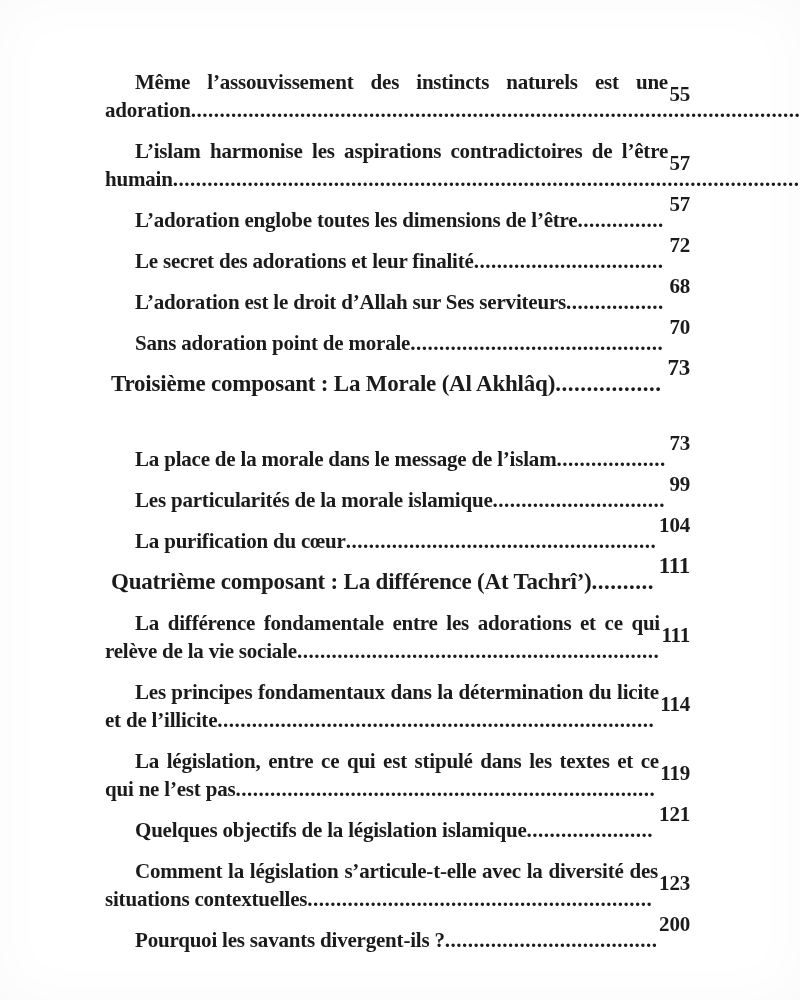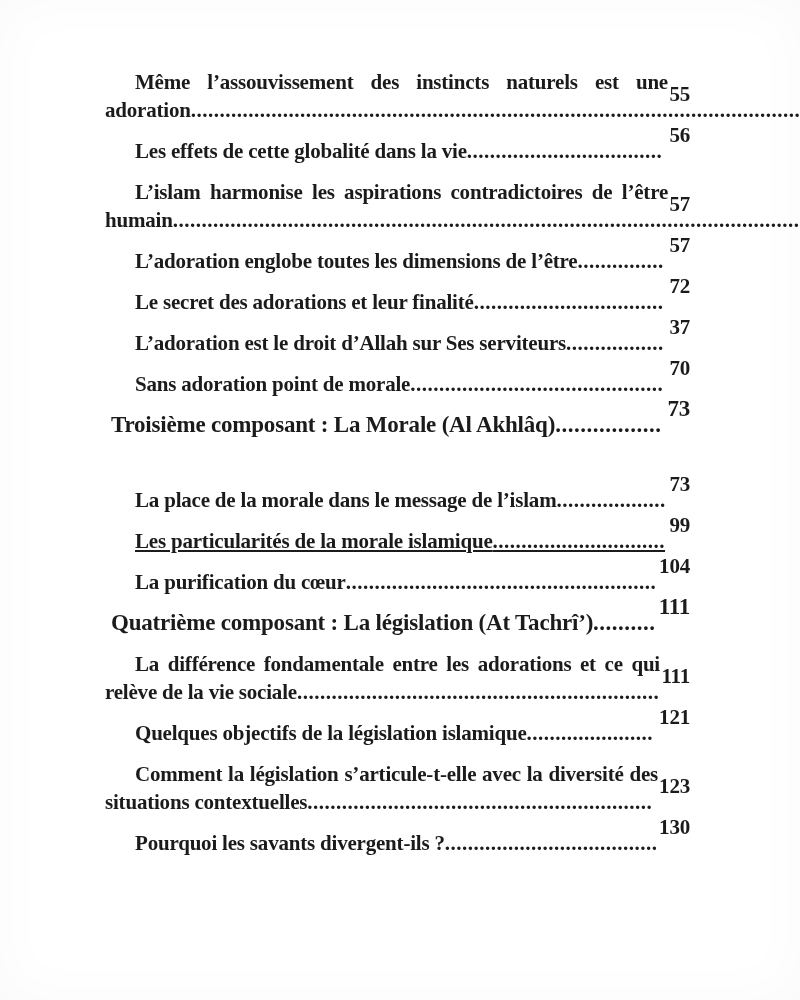--- a/index.html
+++ b/index.html
@@ -50,46 +50,47 @@
   }
 </style>
 </head>
 <body>
 
 <div class="book-page">
   <div class="toc">
 
     <p class="toc-entry" style="padding-right: 22px;"><span>Même l’assouvissement des instincts naturels est une adoration</span><span class="dots">............................................................................................................................................................................................................................</span><span class="page-num">55</span></p>
 
-    <p class="toc-entry" style="padding-right: 22px;"><span>Les effets de cette globalité dans la vie</span><span class="dots">..................................</span><span class="page-num">56</span></p>
 
     <p class="toc-entry" style="padding-right: 22px;"><span>L’islam harmonise les aspirations contradictoires de l’être humain</span><span class="dots">............................................................................................................................................................................................................................</span><span class="page-num">57</span></p>
 
     <p class="toc-entry" style="padding-right: 22px;"><span>L’adoration englobe toutes les dimensions de l’être</span><span class="dots">...............</span><span class="page-num">57</span></p>
 
     <p class="toc-entry" style="padding-right: 22px;"><span>Le secret des adorations et leur finalité</span><span class="dots">.................................</span><span class="page-num">72</span></p>
 
-    <p class="toc-entry" style="padding-right: 22px;"><span>L’adoration est le droit d’Allah sur Ses serviteurs</span><span class="dots">.................</span><span class="page-num">37</span></p>
+    <p class="toc-entry" style="padding-right: 22px;"><span>L’adoration est le droit d’Allah sur Ses serviteurs</span><span class="dots">.................</span><span class="page-num">68</span></p>
 
     <p class="toc-entry" style="padding-right: 22px;"><span>Sans adoration point de morale</span><span class="dots">............................................</span><span class="page-num">70</span></p>
 
     <p class="toc-entry section" style="padding-right: 24px;"><span>Troisième composant : La Morale (Al Akhlâq)</span><span class="dots">.................</span><span class="page-num">73</span></p>
 
     <p class="toc-entry" style="padding-right: 22px; margin-top: 47px;"><span>La place de la morale dans le message de l’islam</span><span class="dots">...................</span><span class="page-num">73</span></p>
 
-    <p class="toc-entry" style="padding-right: 22px; text-decoration: underline;"><span>Les particularités de la morale islamique</span><span class="dots">..............................</span><span class="page-num">99</span></p>
+    <p class="toc-entry" style="padding-right: 22px;"><span>Les particularités de la morale islamique</span><span class="dots">..............................</span><span class="page-num">99</span></p>
 
     <p class="toc-entry" style="padding-right: 32px;"><span>La purification du cœur</span><span class="dots">......................................................</span><span class="page-num">104</span></p>
 
-    <p class="toc-entry section" style="padding-right: 32px;"><span>Quatrième composant : La législation (At Tachrî’)</span><span class="dots">..........</span><span class="page-num">111</span></p>
+    <p class="toc-entry section" style="padding-right: 32px;"><span>Quatrième composant : La différence (At Tachrî’)</span><span class="dots">..........</span><span class="page-num">111</span></p>
 
     <p class="toc-entry" style="padding-right: 30px;"><span>La différence fondamentale entre les adorations et ce qui relève de la vie sociale</span><span class="dots">...............................................................</span><span class="page-num">111</span></p>
 
+    <p class="toc-entry" style="padding-right: 31px;"><span>Les principes fondamentaux dans la détermination du licite et de l’illicite</span><span class="dots">............................................................................</span><span class="page-num">114</span></p>
 
+    <p class="toc-entry" style="padding-right: 31px;"><span>La législation, entre ce qui est stipulé dans les textes et ce qui ne l’est pas</span><span class="dots">.........................................................................</span><span class="page-num">119</span></p>
 
     <p class="toc-entry" style="padding-right: 32px;"><span>Quelques objectifs de la législation islamique</span><span class="dots">......................</span><span class="page-num">121</span></p>
 
     <p class="toc-entry" style="padding-right: 32px;"><span>Comment la législation s’articule-t-elle avec la diversité des situations contextuelles</span><span class="dots">............................................................</span><span class="page-num">123</span></p>
 
-    <p class="toc-entry" style="padding-right: 32px;"><span>Pourquoi les savants divergent-ils ?</span><span class="dots">.....................................</span><span class="page-num">130</span></p>
+    <p class="toc-entry" style="padding-right: 32px;"><span>Pourquoi les savants divergent-ils ?</span><span class="dots">.....................................</span><span class="page-num">200</span></p>
 
   </div>
 </div>
 
 </body></html>

